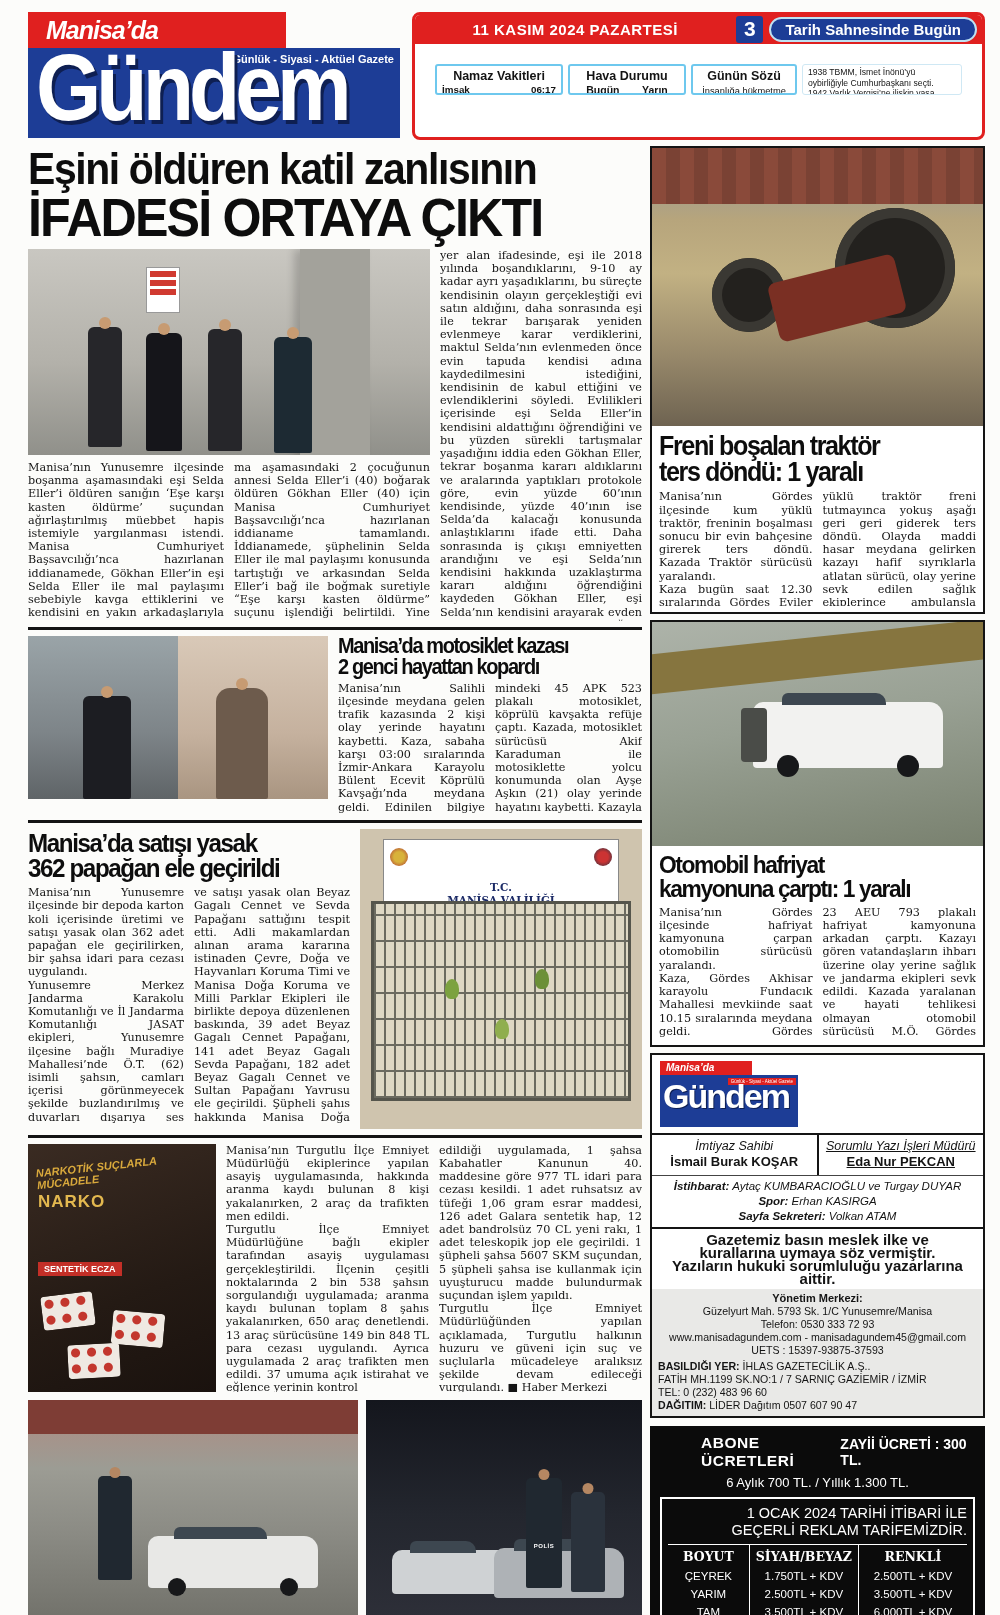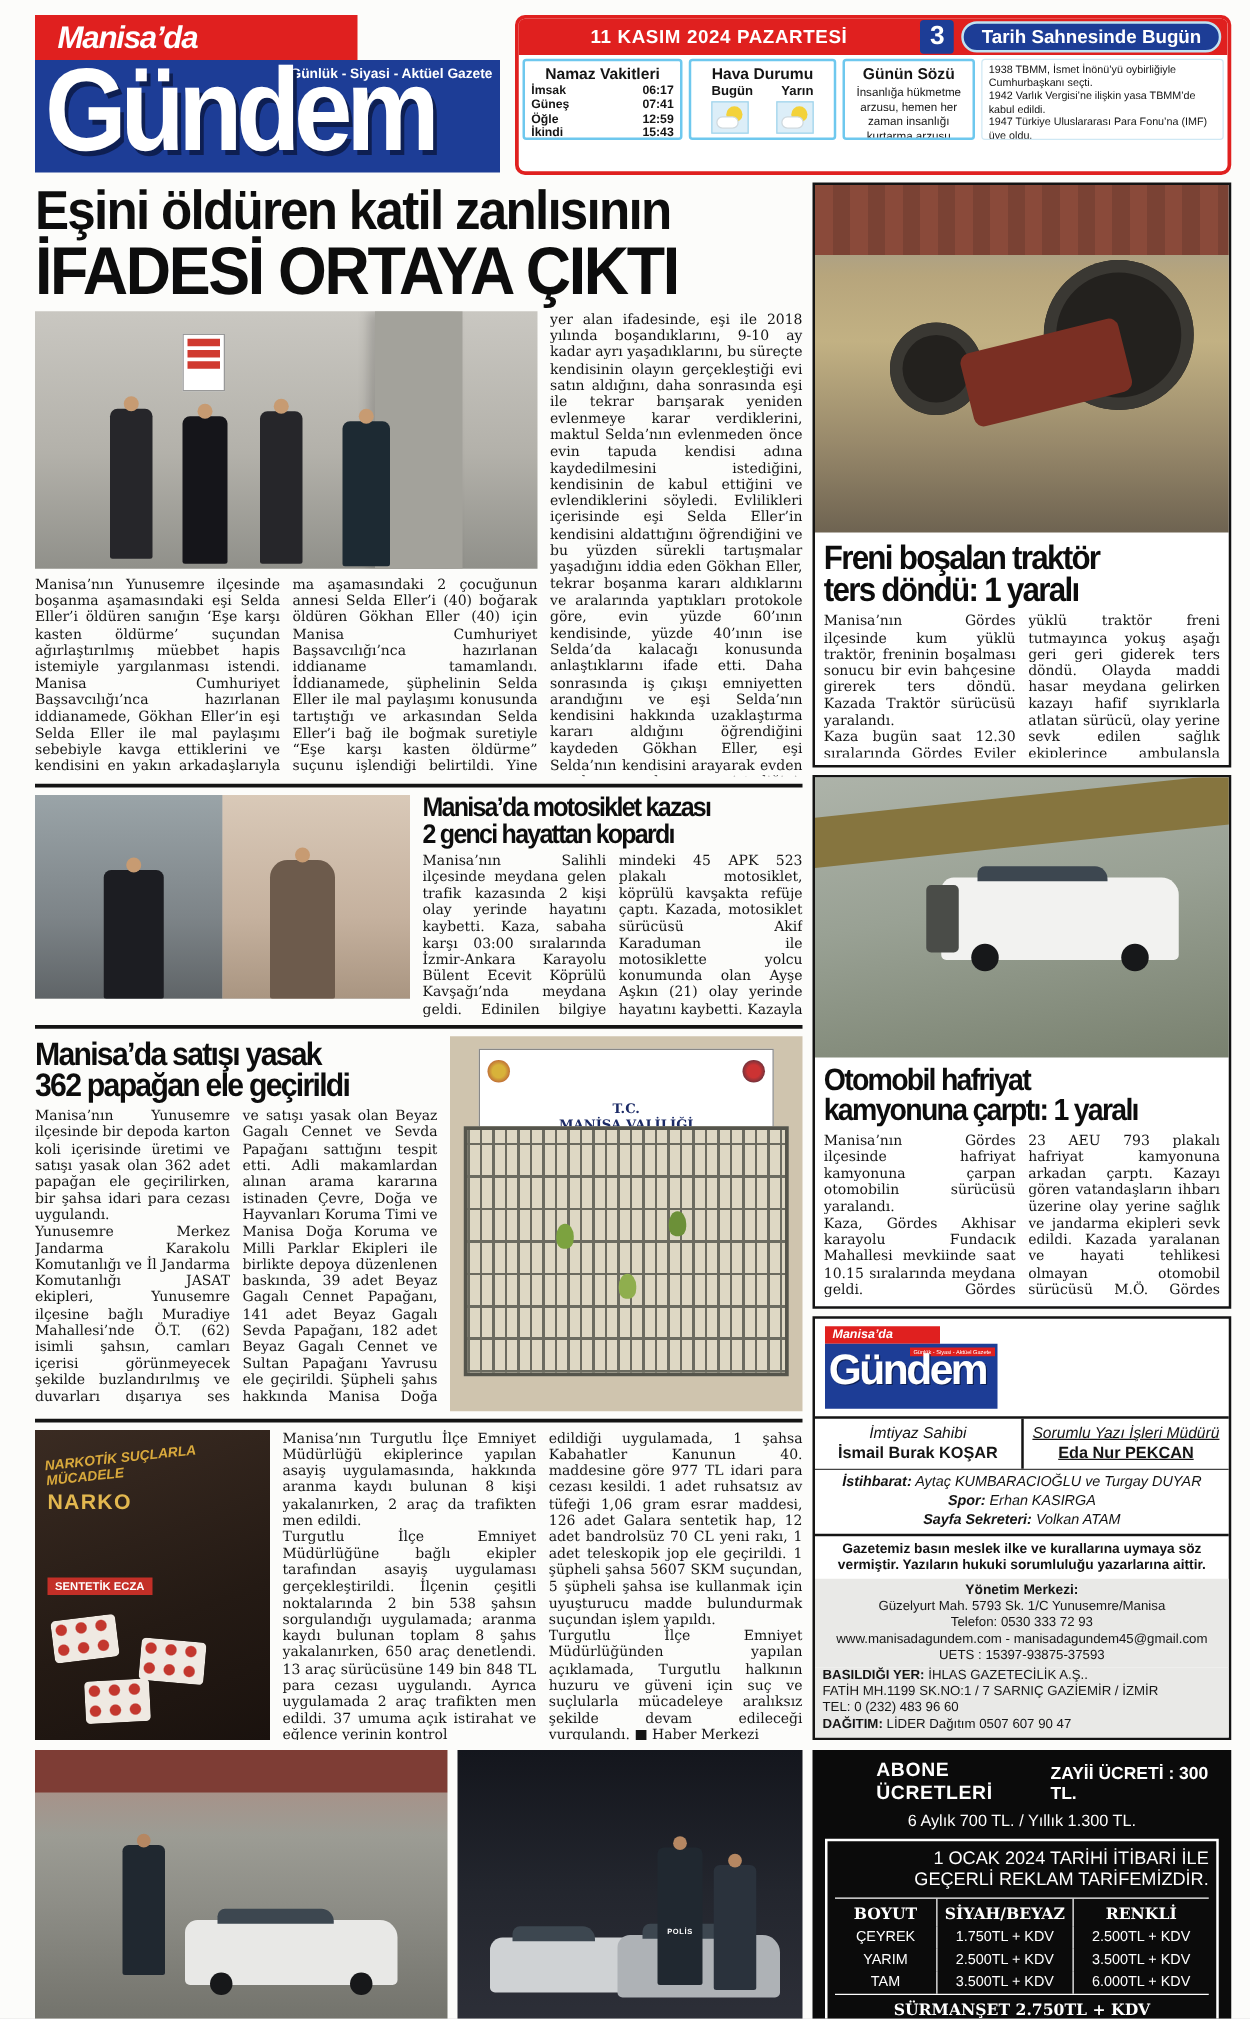--- a/index.html
+++ b/index.html
@@ -20,21 +20,21 @@
   .logo-sub { position:absolute; right:6px; top:5px; color:#fff; font-family:"Liberation Sans",sans-serif;
               font-weight:bold; font-size:11px; }
   .infobar { flex:1; border:3px solid #e0201f; border-radius:8px; overflow:hidden; background:#fff; }
   .datebar { height:29px; background:#e0201f; display:flex; align-items:center; padding:0 5px; gap:6px; }
   .datebar-date { flex:1; text-align:center; color:#fff; font-family:"Liberation Sans",sans-serif;
                   font-weight:bold; font-size:15px; letter-spacing:0.5px; }
   .pagenum { width:27px; height:27px; background:#1d3d96; color:#fff; text-align:center; line-height:26px;
              font-family:"Liberation Sans",sans-serif; font-weight:bold; font-size:21px; border-radius:3px; }
   .histitle { background:#1d3d96; border:2px solid #bfe2f2; border-radius:14px; color:#fff; padding:2px 14px;
               font-family:"Liberation Sans",sans-serif; font-weight:bold; font-size:15px; white-space:nowrap; }
-  .info-low { display:flex; gap:5px; padding:3px; height:71px; }
+  .info-low { display:flex; gap:5px; padding:20px; height:71px; }
   .ibox { border:2px solid #6ec8ee; border-radius:3px; padding:3px 5px; font-family:"Liberation Sans",sans-serif; overflow:hidden; }
   .ibox h3 { font-size:12.5px; text-align:center; font-weight:bold; margin-bottom:1px; }
   .prayer { width:128px; }
   .prayer-row { display:flex; justify-content:space-between; font-size:9.8px; font-weight:bold; line-height:11.4px; }
   .weather { width:118px; text-align:center; }
   .wlabels, .wtemps, .wicons { display:flex; justify-content:space-around; }
   .wlabels span { font-size:10.5px; font-weight:bold; }
   .wtemps span { font-size:13px; }
   .wicon { width:30px; height:26px; background:#dceef8; border:1px solid #9fd4ec; position:relative; margin:2px auto; overflow:hidden; }
   .wicon .sun { position:absolute; right:4px; top:3px; width:13px; height:13px; border-radius:50%; background:#f3d23a; }
@@ -148,21 +148,21 @@
   .colo-date .d3 { font-size:11.5px; font-weight:bold; margin-top:2px; }
   .colo-date .d4 { font-size:11px; }
   .colo-row2 { display:flex; border-bottom:1px solid #444; }
   .colo-cell { flex:1; text-align:center; padding:4px 2px 6px; }
   .colo-cell + .colo-cell { border-left:2px solid #141414;text-decoration:underline; }
   .colo-cell .lab { font-style:italic; font-size:12.5px; }
   .colo-cell .val { font-weight:bold; font-size:13px; margin-top:1px; }
   .colo-staff { text-align:center; padding:3px 2px; border-bottom:2px solid #141414; }
   .colo-staff div { font-size:11.5px; font-style:italic; line-height:15px; }
   .colo-staff b { font-weight:bold; }
-  .colo-pledge { text-align:center; font-weight:bold; font-size:11px; line-height:13px; padding:4px 17px; }
+  .colo-pledge { text-align:center; font-weight:bold; font-size:15px; line-height:13px; padding:4px 17px; }
   .colo-hq { background:#e9e9e7; text-align:center; padding:3px 4px; }
   .colo-hq .hq-label { font-weight:bold; font-size:11px; }
   .colo-hq div { font-size:10.6px; line-height:13px; }
   .colo-print { background:#e9e9e7; padding:0 6px 4px; }
   .colo-print div { font-size:10.6px; line-height:13px; }
   .colo-print b { font-weight:bold; }
 
   
   .subs { background:#0b0b0b; color:#fff; padding:8px 10px 10px; font-family:"Liberation Sans",sans-serif; }
   .subs-row1 { display:flex; justify-content:space-between; align-items:center;margin-left:41px; }

